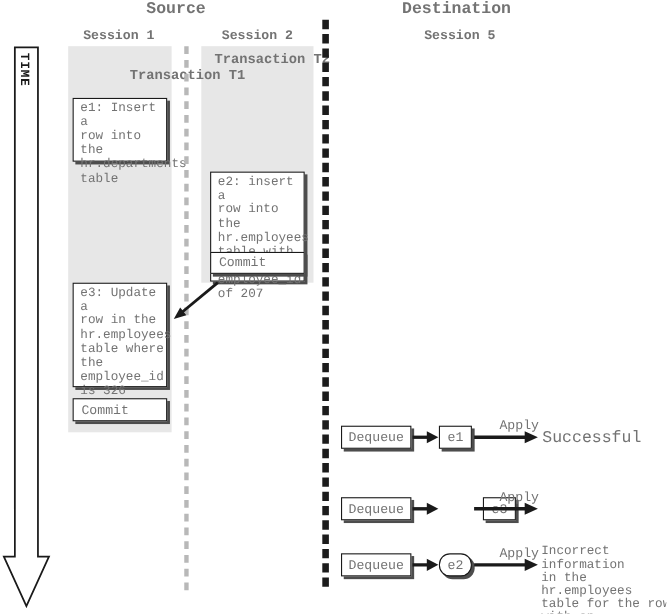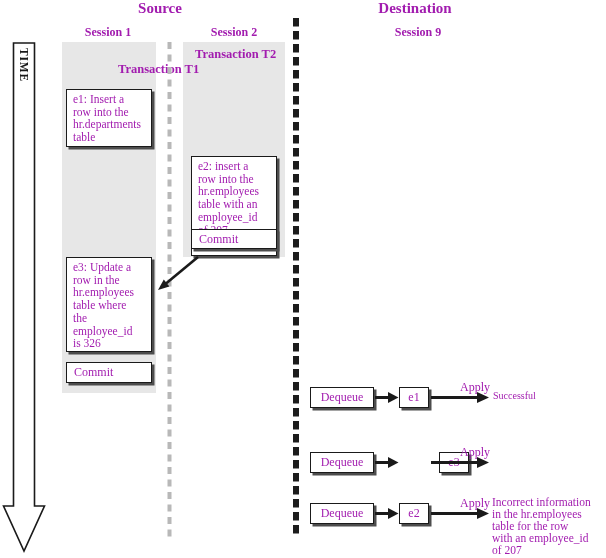--- a/index.html
+++ b/index.html
@@ -1,18 +1,18 @@
 <!DOCTYPE html>
 <html><head>
 <meta charset="utf-8">
 <style>
   html,body{margin:0;padding:0;background:#fff;}
   #stage{
     position:relative;width:606px;height:558px;background:#ffffff;
-    font-family:Liberation Serif, serif;color:#a21caf;overflow:hidden;
+    font-family:Liberation Mono, monospace;color:#737373;overflow:hidden;
   }
   .col{position:absolute;background:#e7e7e7;}
   .hdr{position:absolute;font-weight:bold;font-size:15px;text-align:center;}
   .sess{position:absolute;font-weight:bold;font-size:12px;text-align:center;}
   .txn{position:absolute;font-weight:bold;font-size:12.5px;white-space:nowrap;}
   .ebox{
     position:absolute;background:#fff;border:1.5px solid #1a1a1a;
     box-shadow:2.5px 2.5px 0 #4d4d4d;box-sizing:border-box;
     font-size:11.5px;line-height:12.7px;padding:3px 2px 0 6px;white-space:pre-line;
   }
@@ -20,37 +20,37 @@
     position:absolute;background:#fff;border:1.5px solid #1a1a1a;
     box-shadow:2.5px 2.5px 0 #4d4d4d;box-sizing:border-box;
     font-size:12px;display:flex;align-items:center;padding-left:7px;
   }
   .dq{
     position:absolute;background:#fff;border:1.5px solid #1a1a1a;
     box-shadow:2.5px 2.5px 0 #4d4d4d;box-sizing:border-box;
     font-size:12px;display:flex;align-items:center;justify-content:center;
   }
   .applyLbl{position:absolute;font-size:12px;text-align:right;width:60px;}
-  .result{position:absolute;font-size:10px;white-space:nowrap;}
+  .result{position:absolute;font-size:15px;white-space:nowrap;}
   .resultBlock{position:absolute;font-size:11.5px;line-height:12.1px;white-space:pre-line;}
   svg{position:absolute;left:0;top:0;pointer-events:none;}
 </style>
 </head>
 <body>
 
 <div id="stage">
 
   <div class="col" style="left:62px;top:42px;width:94px;height:351px;"></div>
   <div class="col" style="left:183px;top:42px;width:102px;height:215px;"></div>
 
   <div class="hdr" style="left:20px;top:0px;width:280px;">Source</div>
   <div class="hdr" style="left:320px;top:0px;width:190px;">Destination</div>
   <div class="sess" style="left:60px;top:25px;width:96px;">Session 1</div>
   <div class="sess" style="left:186px;top:25px;width:96px;">Session 2</div>
-  <div class="sess" style="left:370px;top:25px;width:96px;">Session 9</div>
+  <div class="sess" style="left:370px;top:25px;width:96px;">Session 5</div>
 
   <div class="txn" style="left:70px;top:62px;margin-left:48px;">Transaction T1</div>
   <div class="txn" style="left:195px;top:47px;">Transaction T2</div>
 
   <div class="ebox" style="left:66px;top:89px;width:86px;height:58px;">e1: Insert a
 row into the
 hr.departments
 table</div>
   <div class="ebox" style="left:66px;top:257px;width:86px;height:95px;">e3: Update a
 row in the
@@ -72,21 +72,21 @@
   <div class="dq" style="left:310px;top:387px;width:64px;height:21px;">Dequeue</div>
   <div class="dq" style="left:399px;top:387px;width:30px;height:21px;">e1</div>
   <div class="applyLbl" style="left:430px;top:380px;">Apply</div>
   <div class="result" style="left:493px;top:390px;">Successful</div>
 
   <div class="dq" style="left:310px;top:452px;width:64px;height:21px;">Dequeue</div>
   <div class="dq" style="left:399px;top:452px;width:30px;height:21px;margin-left:40px;">e3</div>
   <div class="applyLbl" style="left:430px;top:445px;">Apply</div>
 
   <div class="dq" style="left:310px;top:503px;width:64px;height:21px;">Dequeue</div>
-  <div class="dq" style="left:399px;top:503px;width:30px;height:21px;">e2</div>
+  <div class="dq" style="left:399px;top:503px;width:30px;height:21px;border-radius:10px;">e2</div>
   <div class="applyLbl" style="left:430px;top:496px;">Apply</div>
   <div class="resultBlock" style="left:492px;top:496px;width:118px;">Incorrect information
 in the hr.employees
 table for the row
 with an employee_id
 of 207</div>
 
   <svg width="606" height="558" viewBox="0 0 606 558">
 
     <path d="M13.5 43 H34.5 V506 H44.5 L24 551 L3.5 506 H13.5 Z" fill="#ffffff" stroke="#1a1a1a" stroke-width="1.6"></path>

